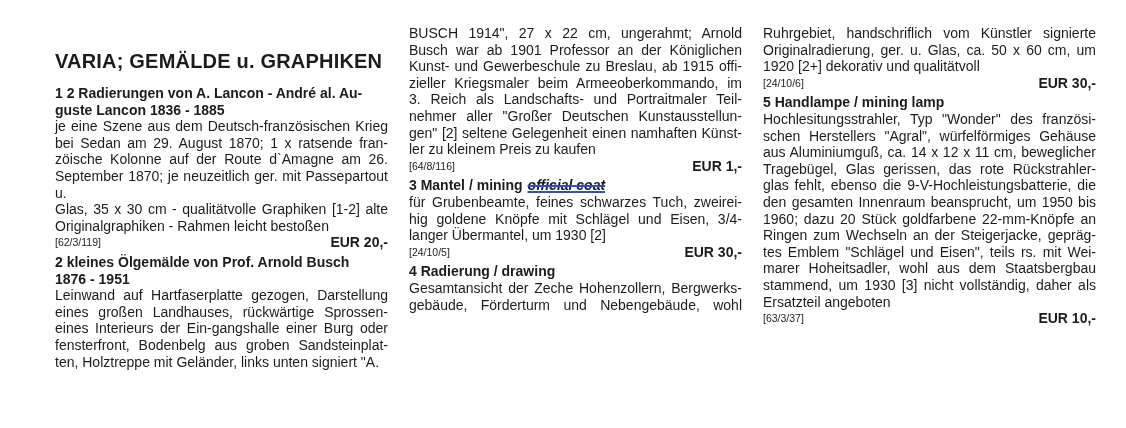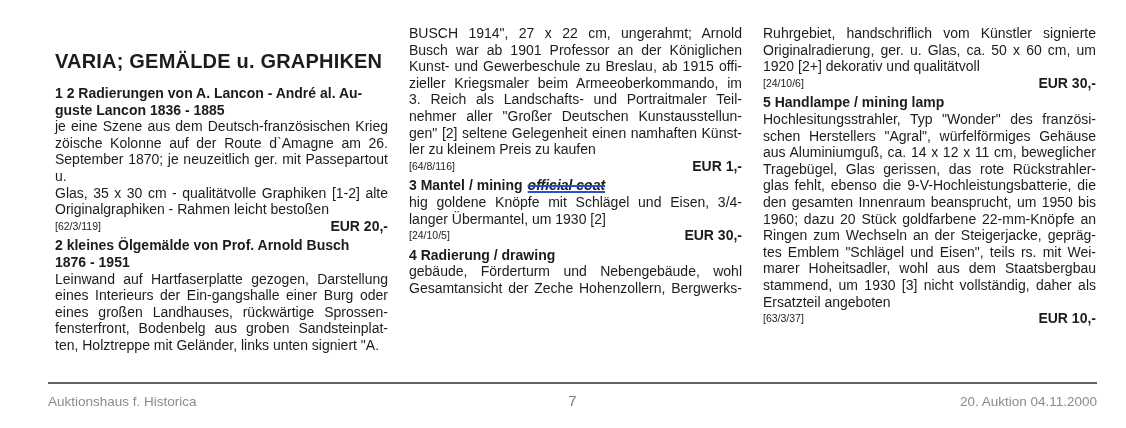--- a/index.html
+++ b/index.html
@@ -49,37 +49,38 @@
   <div class="columns">
 
     <div class="col">
       <div class="h1 first">VARIA; GEMÄLDE u. GRAPHIKEN</div>
       <div class="title para plain">
           <div>1 2 Radierungen von A. Lancon - André al. Au-</div>
           <div class="lastline">guste Lancon 1836 - 1885</div>
         </div>
       <div class="para">
           <div>je eine Szene aus dem Deutsch-französischen Krieg</div>
+          <div>bei Sedan am 29. August 1870; 1 x ratsende fran-</div>
           <div>zöische Kolonne auf der Route d`Amagne am 26.</div>
           <div>September 1870; je neuzeitlich ger. mit Passepartout u.</div>
           <div>Glas, 35 x 30 cm - qualitätvolle Graphiken [1-2] alte</div>
           <div class="lastline">Originalgraphiken - Rahmen leicht bestoßen</div>
         </div>
       <div class="refline">
         <span class="refcode">[62/3/119]</span>
         <span class="refprice">EUR 20,-</span>
       </div>
       <div class="title para plain">
           <div>2 kleines Ölgemälde von Prof. Arnold Busch</div>
           <div class="lastline">1876 - 1951</div>
         </div>
       <div class="para">
           <div>Leinwand auf Hartfaserplatte gezogen, Darstellung</div>
+          <div>eines großen Landhauses, rückwärtige Sprossen-</div>
           <div>eines Interieurs der Ein-gangshalle einer Burg oder</div>
-          <div>eines großen Landhauses, rückwärtige Sprossen-</div>
           <div>fensterfront, Bodenbelg aus groben Sandsteinplat-</div>
           <div class="lastline">ten, Holztreppe mit Geländer, links unten signiert "A.</div>
         </div>
     </div>
 
     <div class="col">
       <div class="para">
           <div>BUSCH 1914", 27 x 22 cm, ungerahmt; Arnold</div>
           <div>Busch war ab 1901 Professor an der Königlichen</div>
           <div>Kunst- und Gewerbeschule zu Breslau, ab 1915 offi-</div>
@@ -88,31 +89,32 @@
           <div>nehmer aller "Großer Deutschen Kunstausstellun-</div>
           <div>gen" [2] seltene Gelegenheit einen namhaften Künst-</div>
           <div class="lastline">ler zu kleinem Preis zu kaufen</div>
         </div>
       <div class="refline">
         <span class="refcode">[64/8/116]</span>
         <span class="refprice">EUR 1,-</span>
       </div>
       <div class="title"><span>3 Mantel / mining</span><span class="marked">official coat</span></div>
       <div class="para">
+          <div>für Grubenbeamte, feines schwarzes Tuch, zweirei-</div>
           <div>hig goldene Knöpfe mit Schlägel und Eisen, 3/4-</div>
           <div class="lastline">langer Übermantel, um 1930 [2]</div>
         </div>
       <div class="refline">
         <span class="refcode">[24/10/5]</span>
         <span class="refprice">EUR 30,-</span>
       </div>
       <div class="title">4 Radierung / drawing</div>
       <div class="para">
+          <div>Gesamtansicht der Zeche Hohenzollern, Bergwerks-</div>
           <div>gebäude, Förderturm und Nebengebäude, wohl</div>
-          <div>Gesamtansicht der Zeche Hohenzollern, Bergwerks-</div>
         </div>
     </div>
 
     <div class="col">
       <div class="para">
           <div>Ruhrgebiet, handschriflich vom Künstler signierte</div>
           <div>Originalradierung, ger. u. Glas, ca. 50 x 60 cm, um</div>
           <div class="lastline">1920 [2+] dekorativ und qualitätvoll</div>
         </div>
       <div class="refline">
@@ -135,20 +137,13 @@
           <div class="lastline">Ersatzteil angeboten</div>
         </div>
       <div class="refline">
         <span class="refcode">[63/3/37]</span>
         <span class="refprice">EUR 10,-</span>
       </div>
     </div>
 
   </div>
 
-  <div class="footer">
-    <div class="footer-row">
-      <span class="footer-left">Auktionshaus f. Historica</span>
-      <span class="footer-center">7</span>
-      <span class="footer-right">20. Auktion 04.11.2000</span>
-    </div>
-  </div>
 </div>
 
 </body></html>

